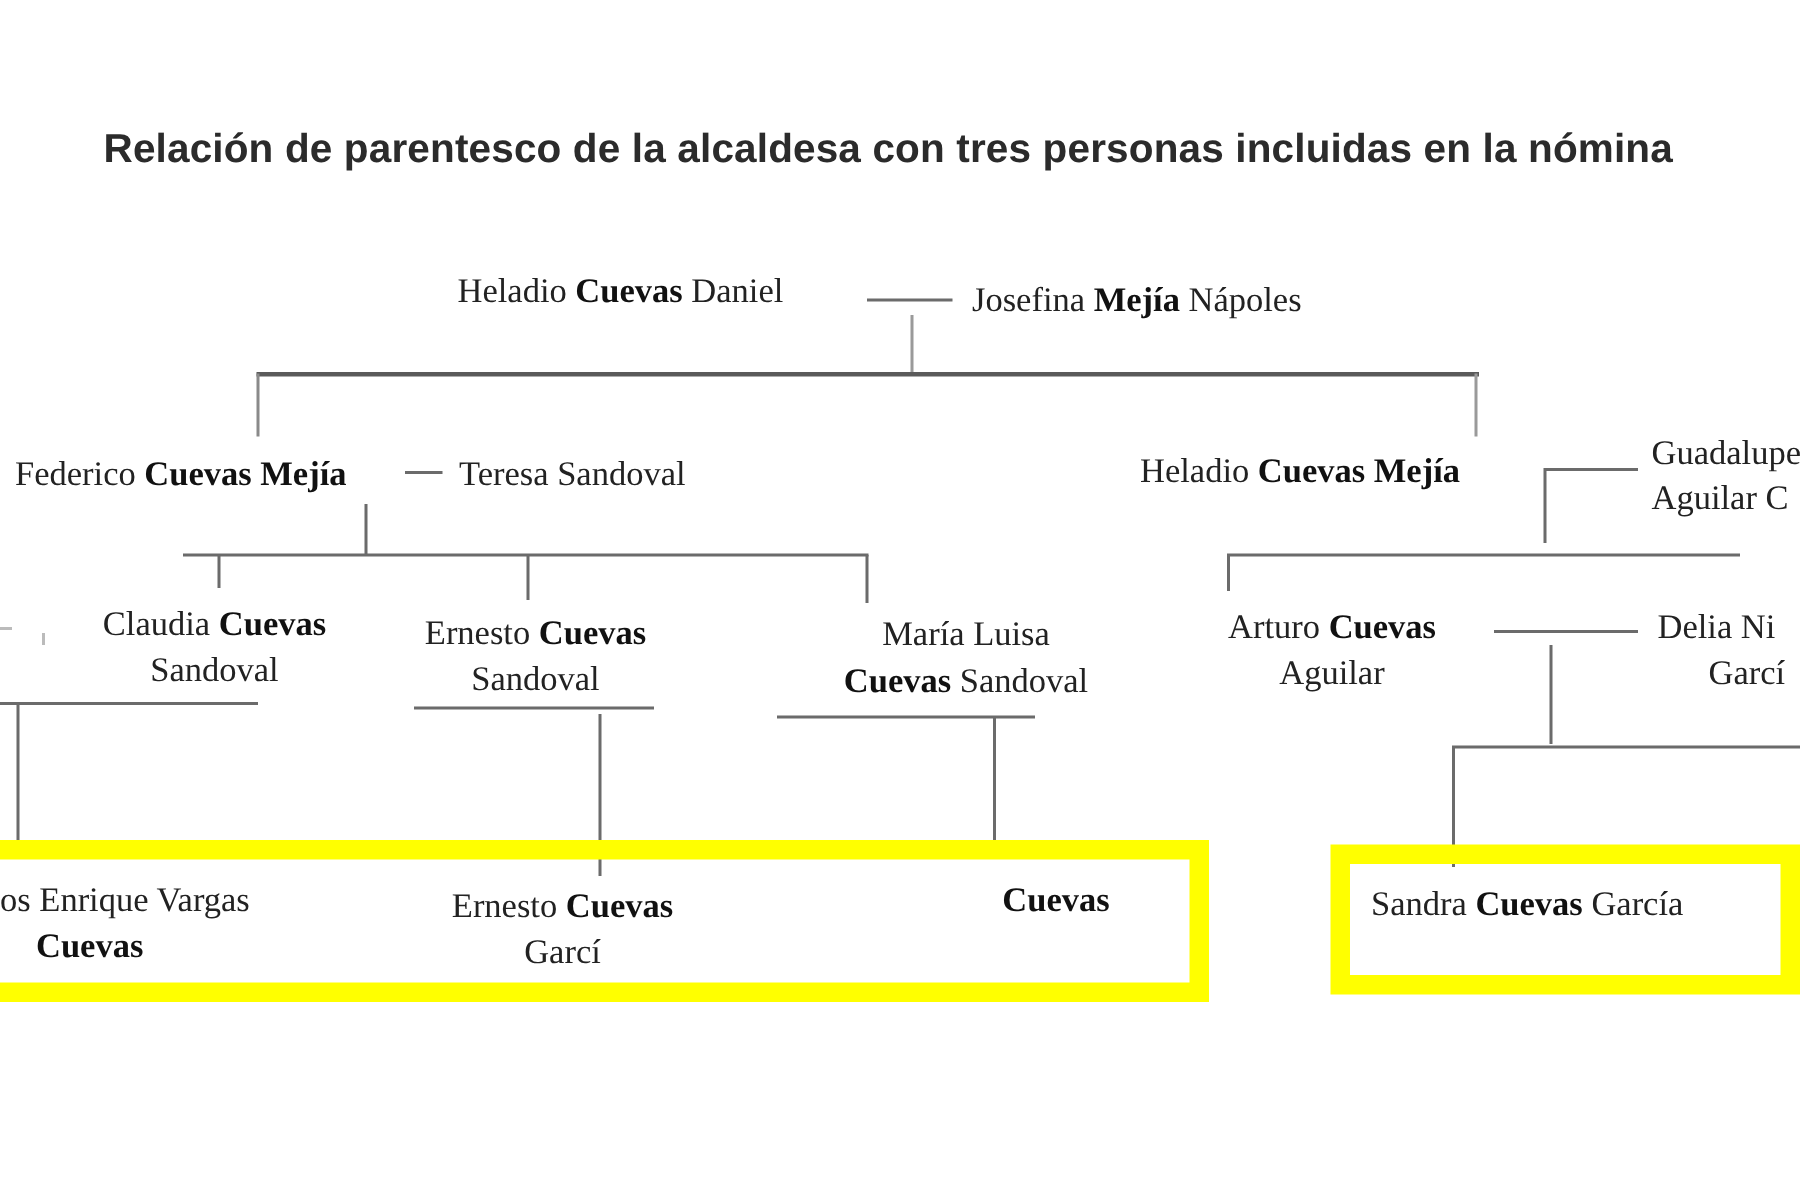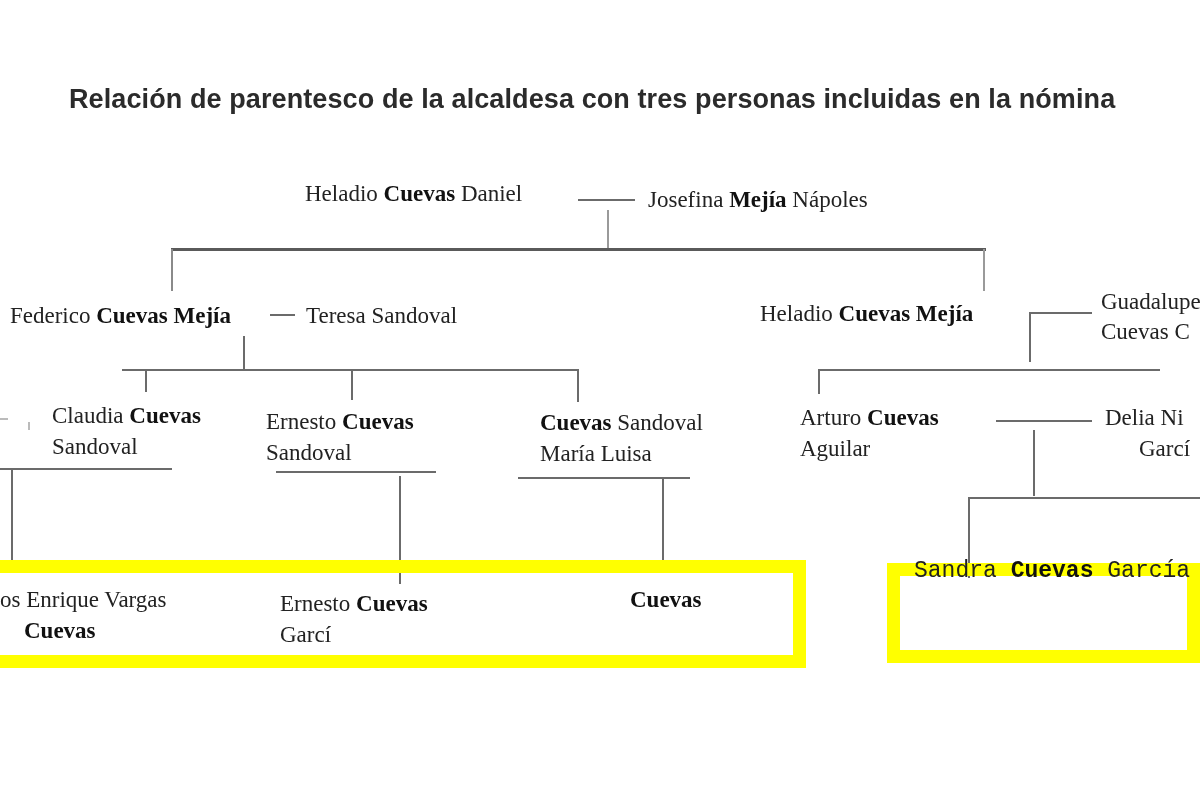--- a/index.html
+++ b/index.html
@@ -27,21 +27,21 @@
       letter-spacing: 0.1px;
       margin-left: 47px;
     }
     .node {
       position: absolute;
       font-size: 23px;
       line-height: 31px;
       white-space: nowrap;
       color: #222;
     }
-    .node.center { }
+    .node.center { text-align: center; }
     .node b { font-weight: bold; color: #111; margin-top: 16px; }
     .line-h, .line-v {
       position: absolute;
       background: #6b6b6b;
     }
     .line-h { height: 2px; }
     .line-v { width: 2px; }
     .line-h.thick { height: 3px; background: #5a5a5a; }
     .hl-box {
       position: absolute;
@@ -85,21 +85,21 @@
 <div class="line-v" style="left:351px; top:370px; height:30px;"></div>
 <div class="line-v" style="left:577px; top:370px; height:32px;"></div>
 
 <div class="node" style="left:760px; top:298px;">
   <span>Heladio</span>
   <b>Cuevas Mejía</b>
 </div>
 <div class="line-h" style="left:1029px; top:312px; width:63px;"></div>
 <div class="node" style="left:1101px; top:287px; line-height:30px;">
   <div>Guadalupe</div>
-  <div>Cuevas C</div>
+  <div>Aguilar C</div>
 </div>
 <div class="line-v" style="left:1029px; top:314px; height:48px;"></div>
 <div class="line-h" style="left:818px; top:369px; width:342px;"></div>
 <div class="line-v" style="left:818px; top:370px; height:24px;"></div>
 
 <div class="line-h" style="left:0; top:418px; width:8px; background:#bbb;"></div>
 <div class="line-v" style="left:28px; top:422px; height:8px; background:#bbb;"></div>
 
 <div class="node center" style="left:52px; top:400px; width:182px;">
   <div>
@@ -115,25 +115,25 @@
   <div>
     <span>Ernesto</span>
     <b>Cuevas</b>
   </div>
   <div>Sandoval</div>
 </div>
 <div class="line-h" style="left:276px; top:471px; width:160px;"></div>
 <div class="line-v" style="left:399px; top:476px; height:108px;"></div>
 
 <div class="node center" style="left:540px; top:407px; width:208px;">
+  <div>María Luisa</div>
   <div>
     <b>Cuevas</b>
     <span>Sandoval</span>
   </div>
-  <div>María Luisa</div>
 </div>
 <div class="line-h" style="left:518px; top:477px; width:172px;"></div>
 <div class="line-v" style="left:662px; top:478px; height:86px;"></div>
 
 <div class="node center" style="left:800px; top:402px; width:176px;font-family:Liberation Serif, serif;">
   <div>
     <span>Arturo</span>
     <b>Cuevas</b>
   </div>
   <div>Aguilar</div>
@@ -164,17 +164,17 @@
   </div>
   <div>Garcí</div>
 </div>
 
 <div class="node center" style="left:602px; top:584px; width:176px;">
   <div style="padding-left:28px;">
     <b>Cuevas</b>
   </div>
 </div>
 
-<div class="node" style="left:914px; top:556px;font-family:Liberation Mono, monospace;">
+<div class="node" style="left:914px; top:587px;">
   <span>Sandra</span>
   <b>Cuevas</b>
   <span>García</span>
 </div>
 
 </body></html>

